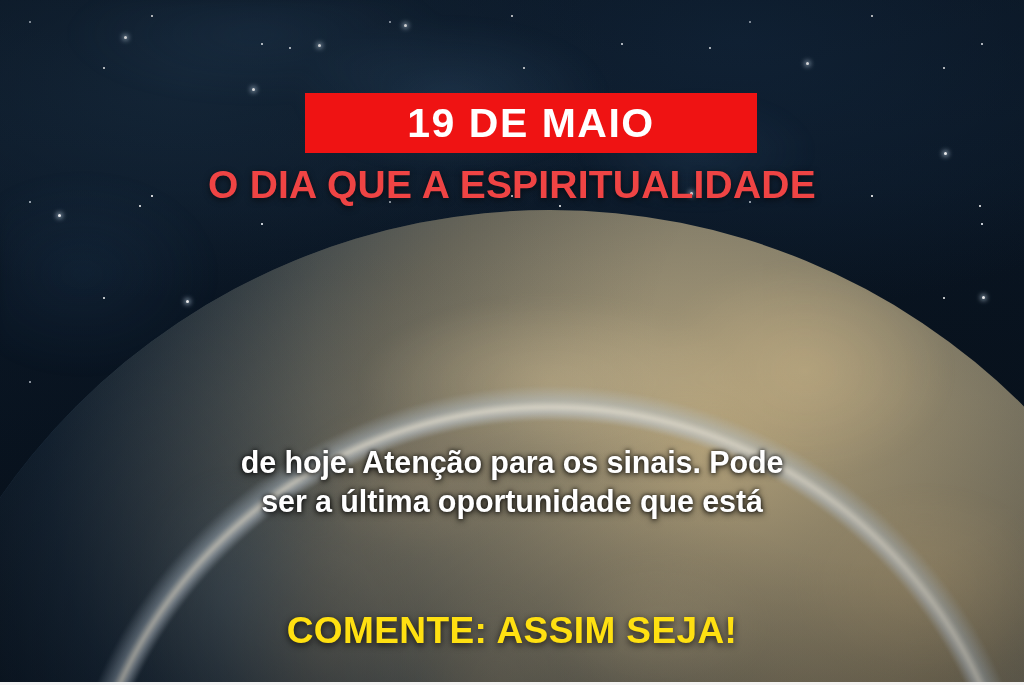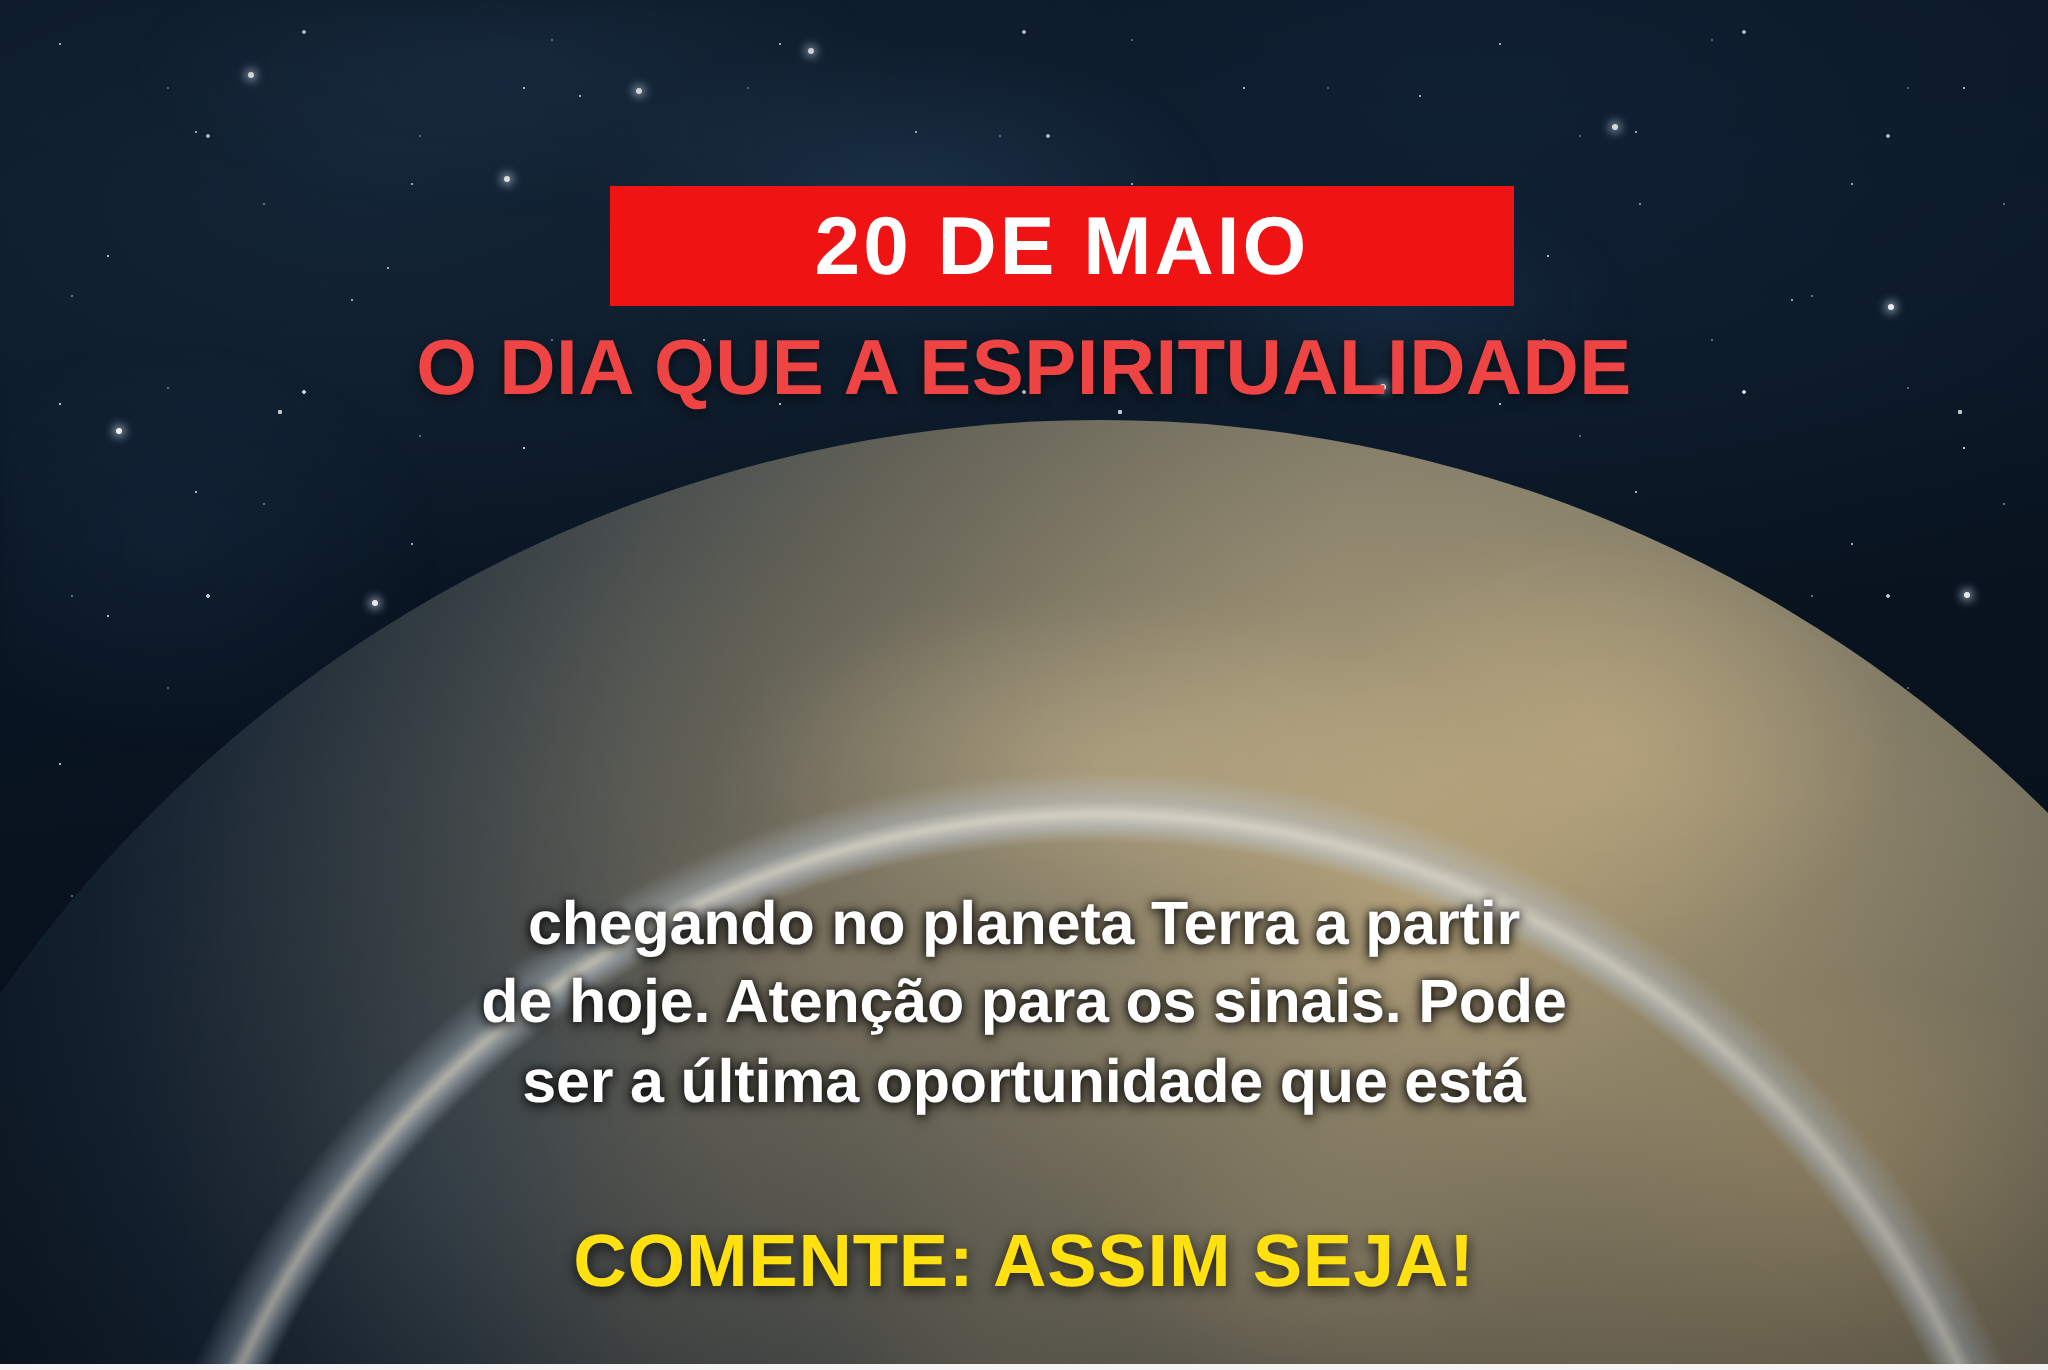--- a/index.html
+++ b/index.html
@@ -307,29 +307,28 @@
       <div class="earth-shadow"></div>
     </div>
     <div class="earth-limb"></div>
   </div>
 
   <div class="scrim"></div>
 
   <div class="content">
 
     <div class="date-badge">
-      <span>20 DE MAIO</span>
+      <span>19 DE MAIO</span>
     </div>
 
     <div class="headline">
       <span class="l1">O DIA QUE A ESPIRITUALIDADE</span>
     </div>
 
     <div class="body-copy">
-      <span class="bl">chegando no planeta Terra a partir</span>
       <span class="bl">de hoje. Atenção para os sinais. Pode</span>
       <span class="bl">ser a última oportunidade que está</span>
     </div>
 
     <div class="cta">COMENTE: ASSIM SEJA!</div>
 
   </div>
 
   <div class="bottom-edge"></div>
 </div>

